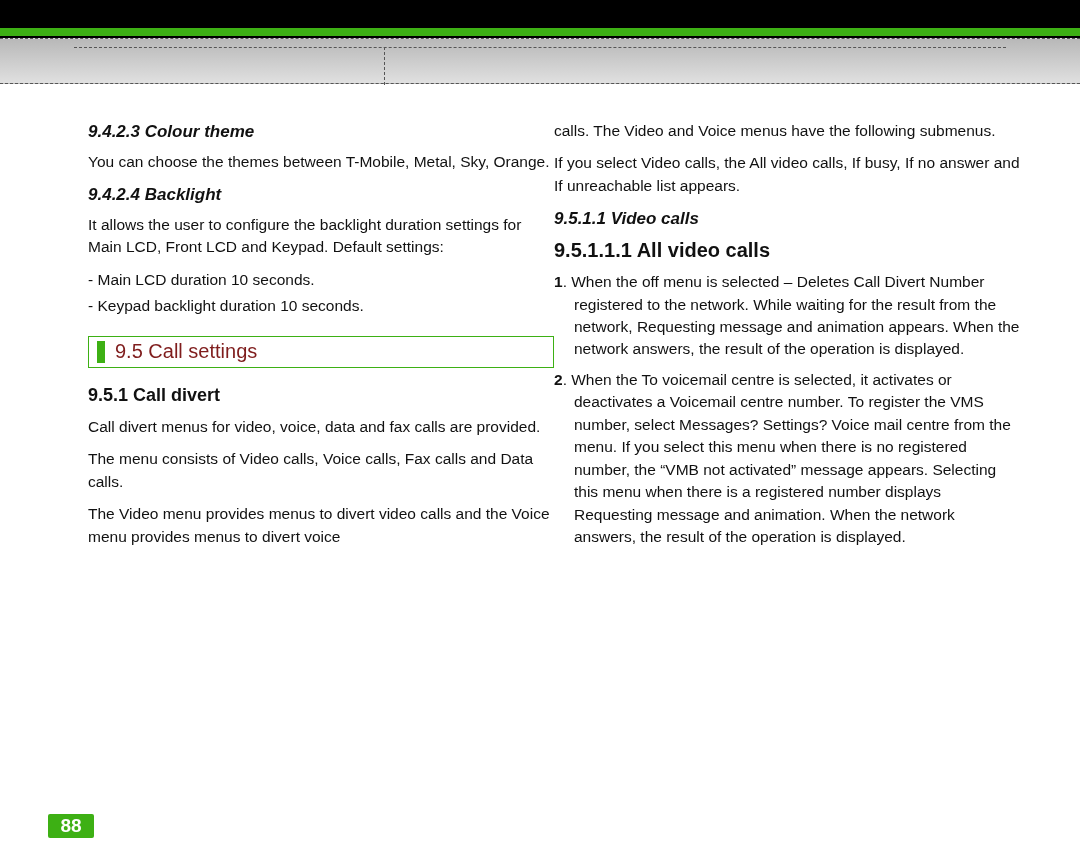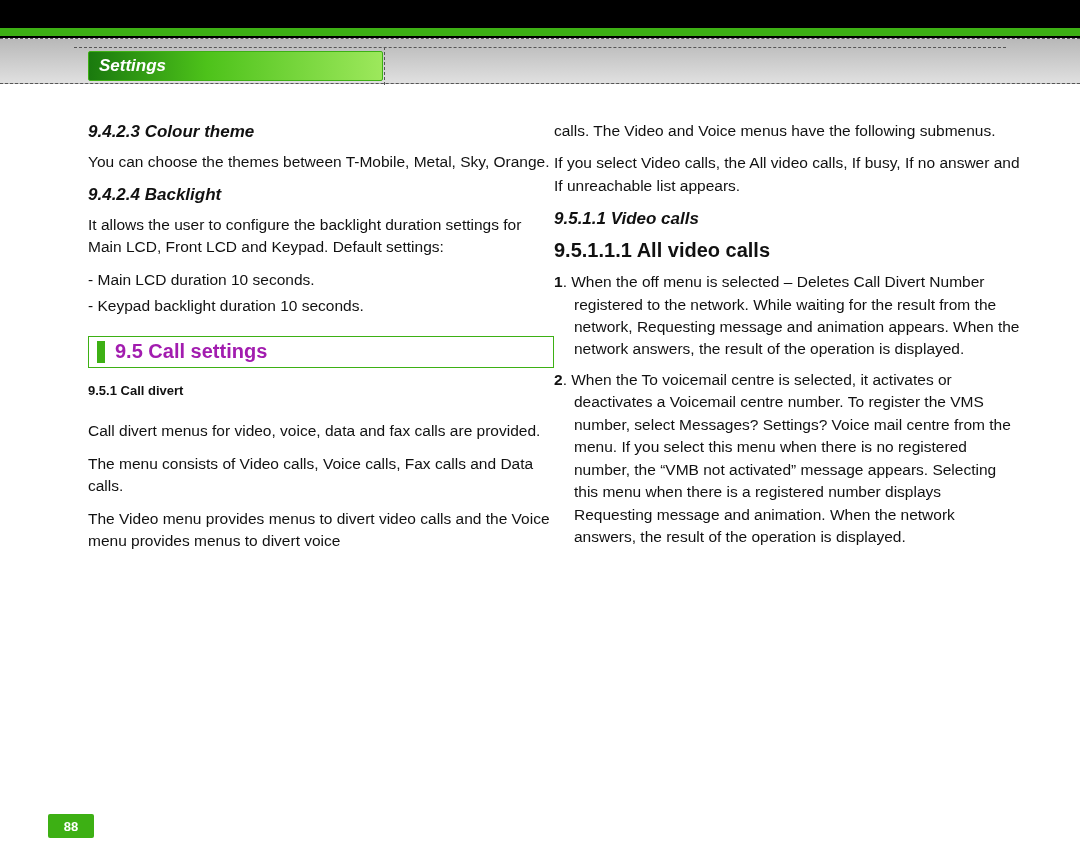--- a/index.html
+++ b/index.html
@@ -95,28 +95,28 @@
       align-items: center;
       height: 32px;
     }
     .h3-bar {
       width: 8px;
       height: 100%;
       background: #3db014;
       margin-right: 10px;
     }
     .h3-text {
-      color: #a21caf;
-      font-weight: bold;
+      color: #7f1d1d;
+      font-weight: normal;
       font-size: 20px;
     }
     .h3sub {
       font-weight: bold;
-      font-size: 13px;
-      margin-bottom: 20px;
+      font-size: 18px;
+      margin-bottom: 8px;
     }
     .h5 {
       font-style: italic;
       font-weight: bold;
       font-size: 17px;
       margin-top: 8px;
     }
     .h6 {
       font-weight: bold;
       font-size: 20px;
@@ -128,39 +128,36 @@
     .numbered { padding-left: 20px; text-indent: -20px; margin-bottom: 8px; }
     .numbered b { font-weight: bold; }
     .pagenum-tab {
       position: absolute;
       bottom: 26px;
       left: 48px;
       width: 46px;
       height: 24px;
       background: #3db014;
       color: #fff;
-      font-size: 13px;
+      font-size: 19px;
       font-weight: bold;
       display: flex;
       align-items: center;
       justify-content: center;
       border-radius: 2px;
     }
   </style>
 </head>
 <body>
 
 <div class="top-black-bar"></div>
 <div class="green-stripe"></div>
 <div class="thin-black"></div>
 <div class="gray-band">
   <div class="dashed-inner-top"></div>
-  <div class="settings-tab">
-    <span>Settings</span>
-  </div>
   <div class="tab-border-right"></div>
 </div>
 
 <div class="content">
   <div class="col">
     <div class="h4 first">9.4.2.3 Colour theme</div>
     <p>You can choose the themes between T-Mobile, Metal, Sky, Orange.</p>
 
     <div class="h4">9.4.2.4 Backlight</div>
     <p>It allows the user to configure the backlight duration settings for Main LCD, Front LCD and Keypad. Default settings:</p>

